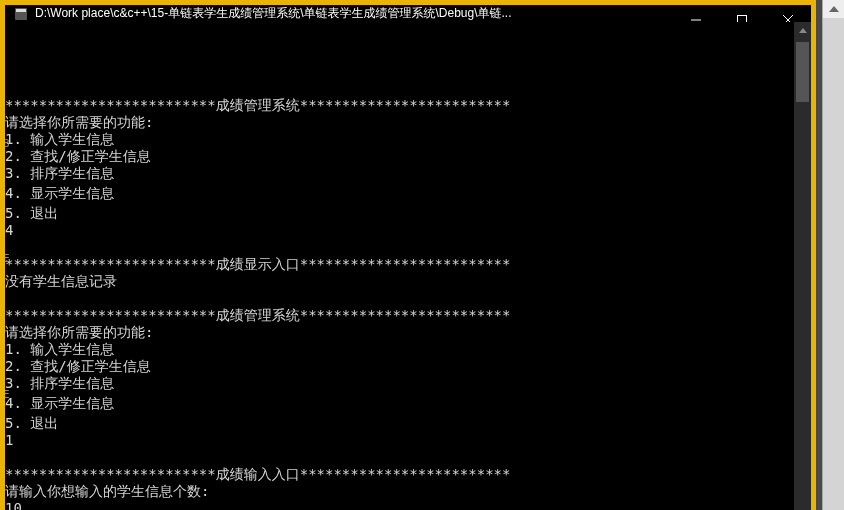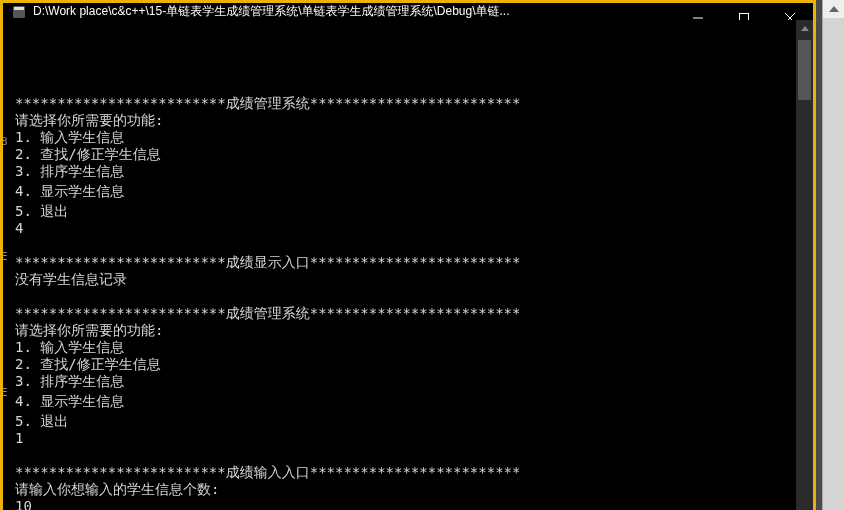--- a/index.html
+++ b/index.html
@@ -1,39 +1,39 @@
 <!DOCTYPE html>
 <html><head>
   <meta charset="utf-8">
   <style>
     * { margin: 0; padding: 0; box-sizing: border-box; }
     html, body { width: 844px; height: 510px; font-family: "Microsoft YaHei", "Segoe UI", sans-serif; overflow: hidden; background: #2b2b2b; }
     .outer-frame { width: 844px; height: 510px; background: #4a4a4a; position: relative; }
-    .console-window { position: absolute; left: 0; top: 0; width: 816px; height: 510px; background: #000; border: 3px solid #eab308; display: flex; flex-direction: column; }
+    .console-window { position: absolute; left: 0; top: 0; width: 816px; height: 510px; background: #000; border: 5px solid #eab308; display: flex; flex-direction: column; }
     .title-bar { height: 30px; background: #000; display: flex; align-items: center; color: #fff; font-size: 12px; position: relative; }
     .title-icon { width: 16px; height: 16px; margin: 0 6px 0 8px; display: inline-flex; align-items: center; justify-content: center; }
     .title-icon svg { fill: #ccc; }
     .title-text { flex: 0 1 auto; white-space: nowrap; overflow: hidden; text-overflow: ellipsis; max-width: 560px; }
     .win-controls { position: absolute; right: 0; top: 0; display: flex; height: 30px; }
     .win-btn { width: 46px; height: 30px; display: flex; align-items: center; justify-content: center; color: #fff; }
     .win-btn svg { stroke: #fff; fill: none; }
     .console-body { flex: 1; display: flex; background: #000; position: relative; }
     .console-content { flex: 1; padding: 24px 4px 4px 0; color: #d6d6d6; font-size: 14px; line-height: 17px; font-family: "NSimSun", "SimSun", "Microsoft YaHei", monospace; white-space: pre; overflow: hidden; position: relative; }
     .gutter { position: absolute; left: 0; top: 0; bottom: 0; width: 8px; }
     .gutter-mark { position: absolute; font-size: 11px; color: #8a8a8a; left: -2px; }
     .scrollbar { width: 17px; background: #2b2b2b; position: relative; }
     .scroll-thumb { position: absolute; left: 2px; right: 2px; top: 20px; height: 60px; background: #555; }
     .scroll-arrow { position: absolute; left: 0; right: 0; height: 17px; display: flex; align-items: center; justify-content: center; }
     .scroll-arrow.top { top: 0; }
     .scroll-arrow svg { fill: #888; }
     .ghost-scroll { position: absolute; right: 0; top: 0; width: 22px; height: 510px; background: #ddd; border-left: 1px solid #aaa; display:flex; flex-direction:column; }
     .ghost-scroll .s-arrow { height: 18px; display:flex; align-items:center; justify-content:center; background:#eee; }
     .ghost-scroll .s-track { flex:1; background:#d4d4d4; }
     .ghost-scroll svg { fill:#666; }
-    .line-wrap { display: block; margin-left: 12px; }
+    .line-wrap { display: block; }
     .under-gap { height: 3px; }
   </style>
 </head>
 <body>
 
 <div class="outer-frame">
 
   <div class="ghost-scroll">
     <div class="s-arrow">
       <svg width="10" height="6">

